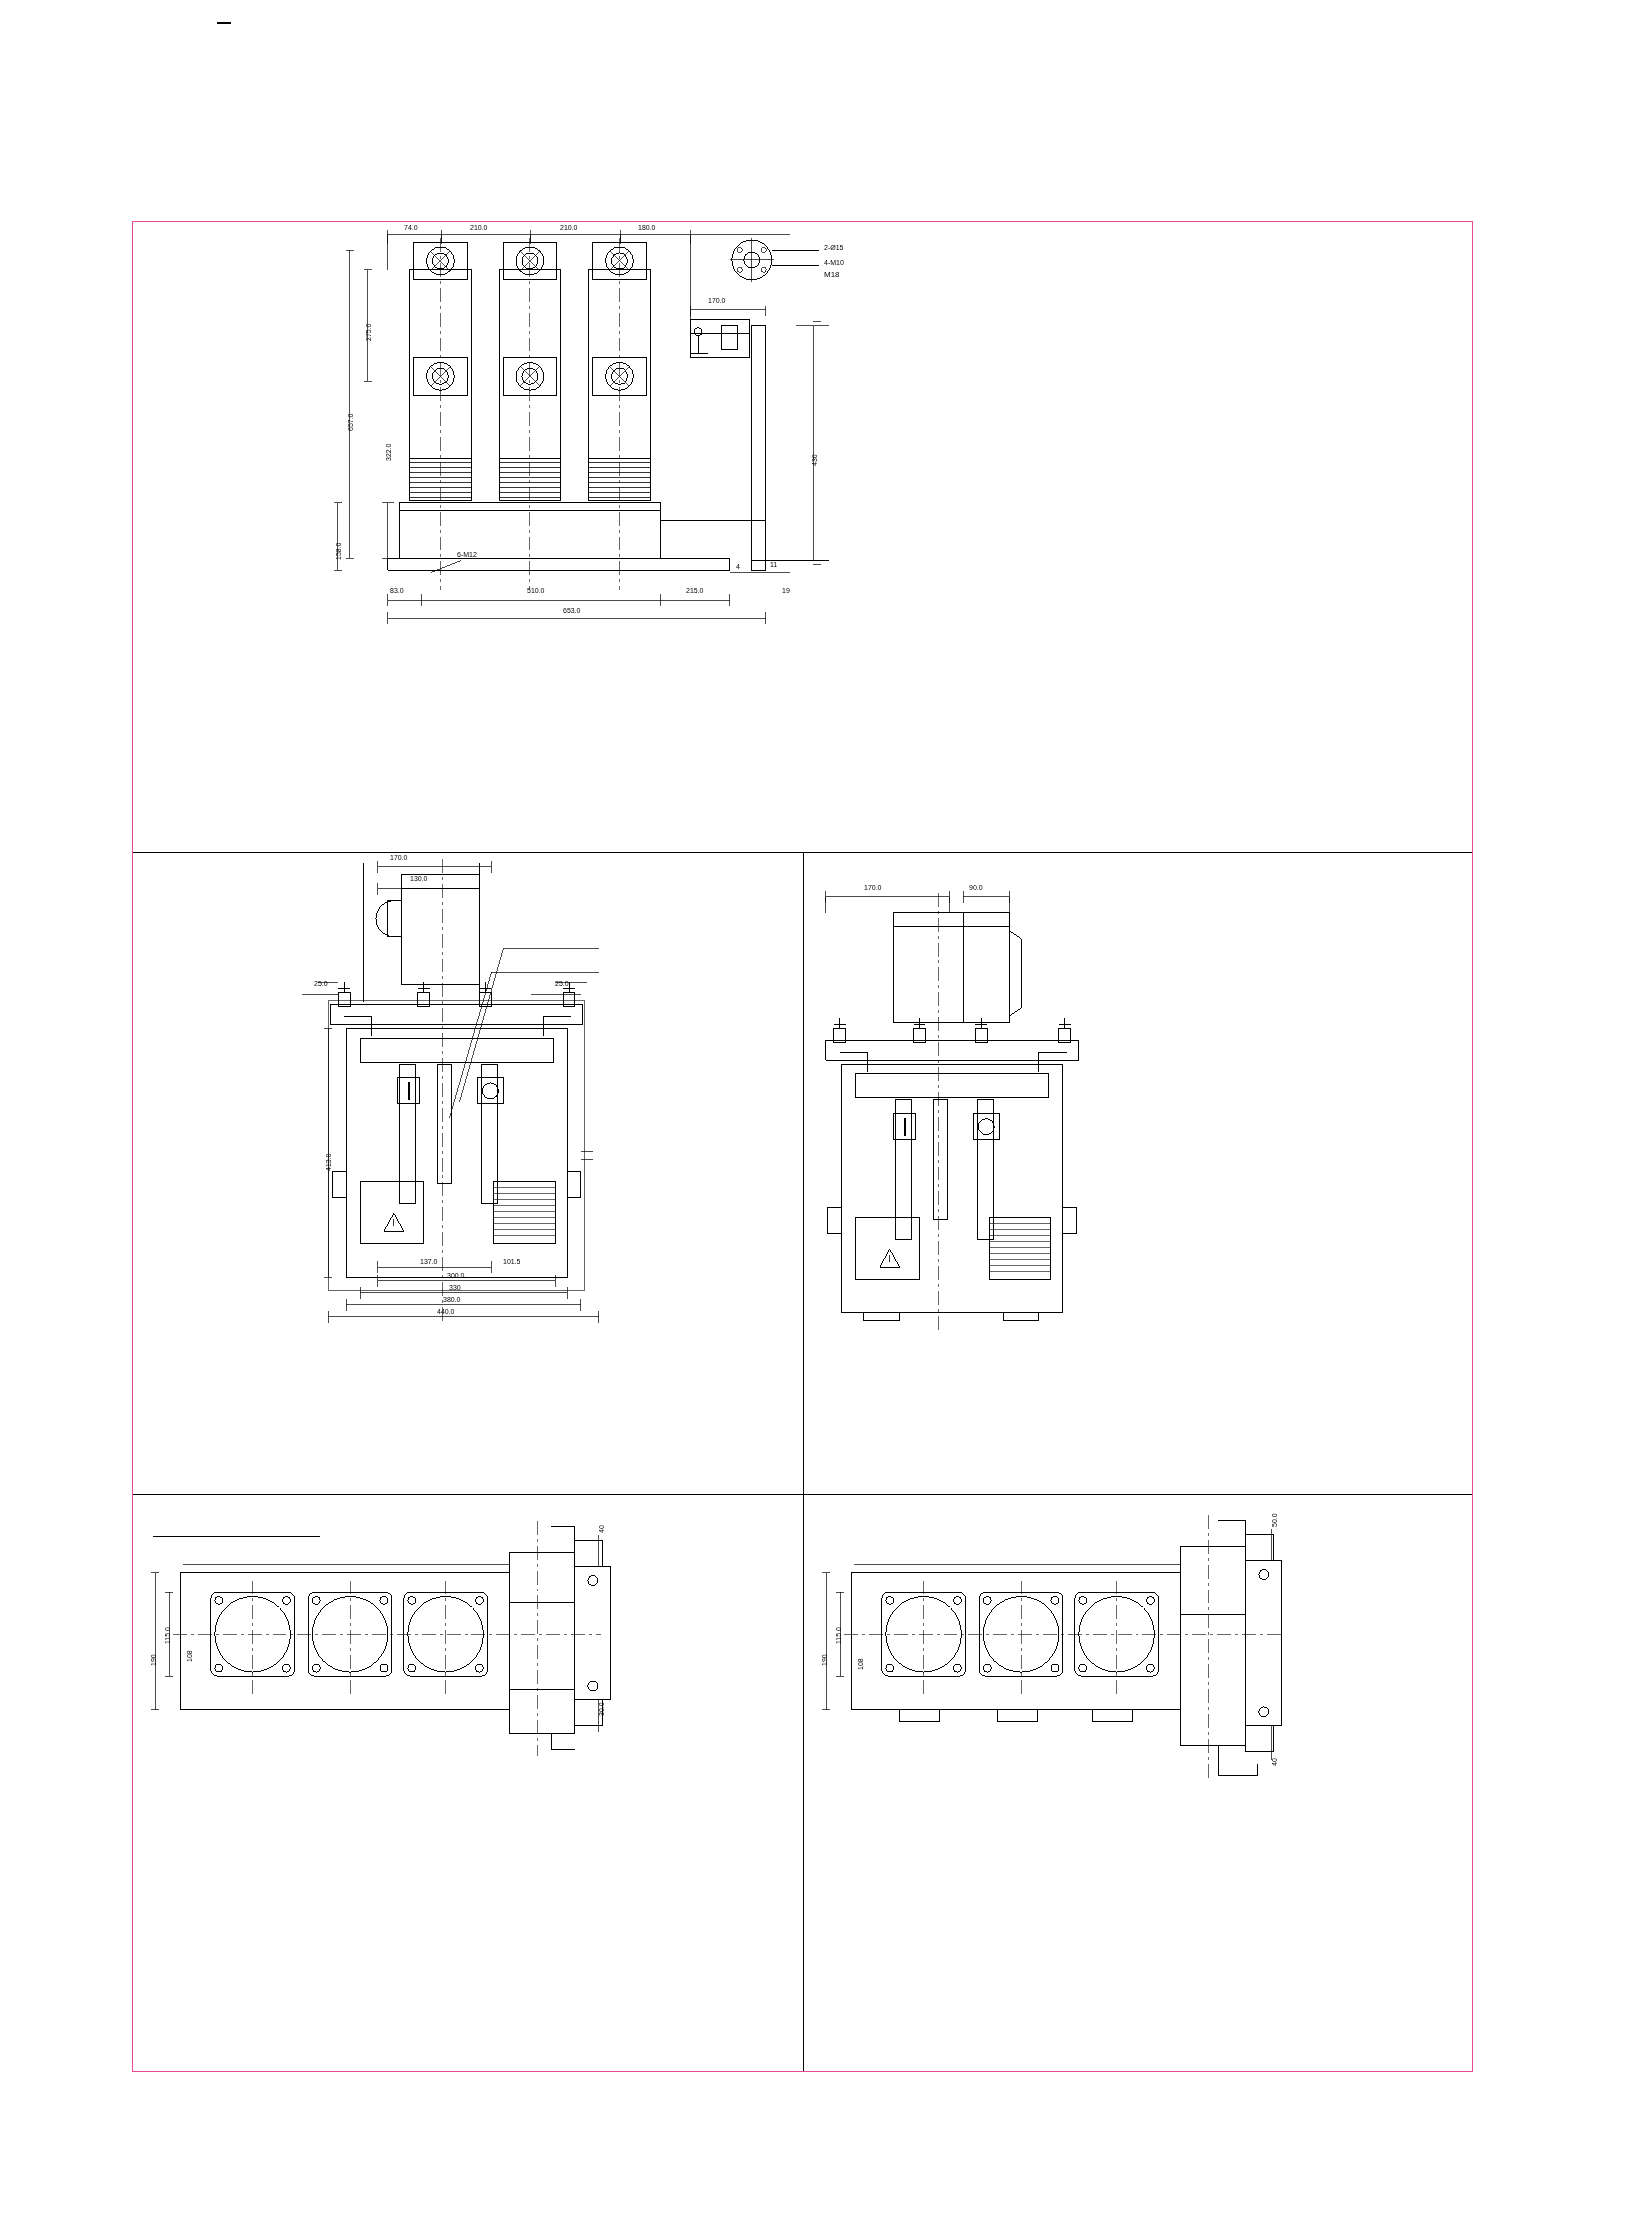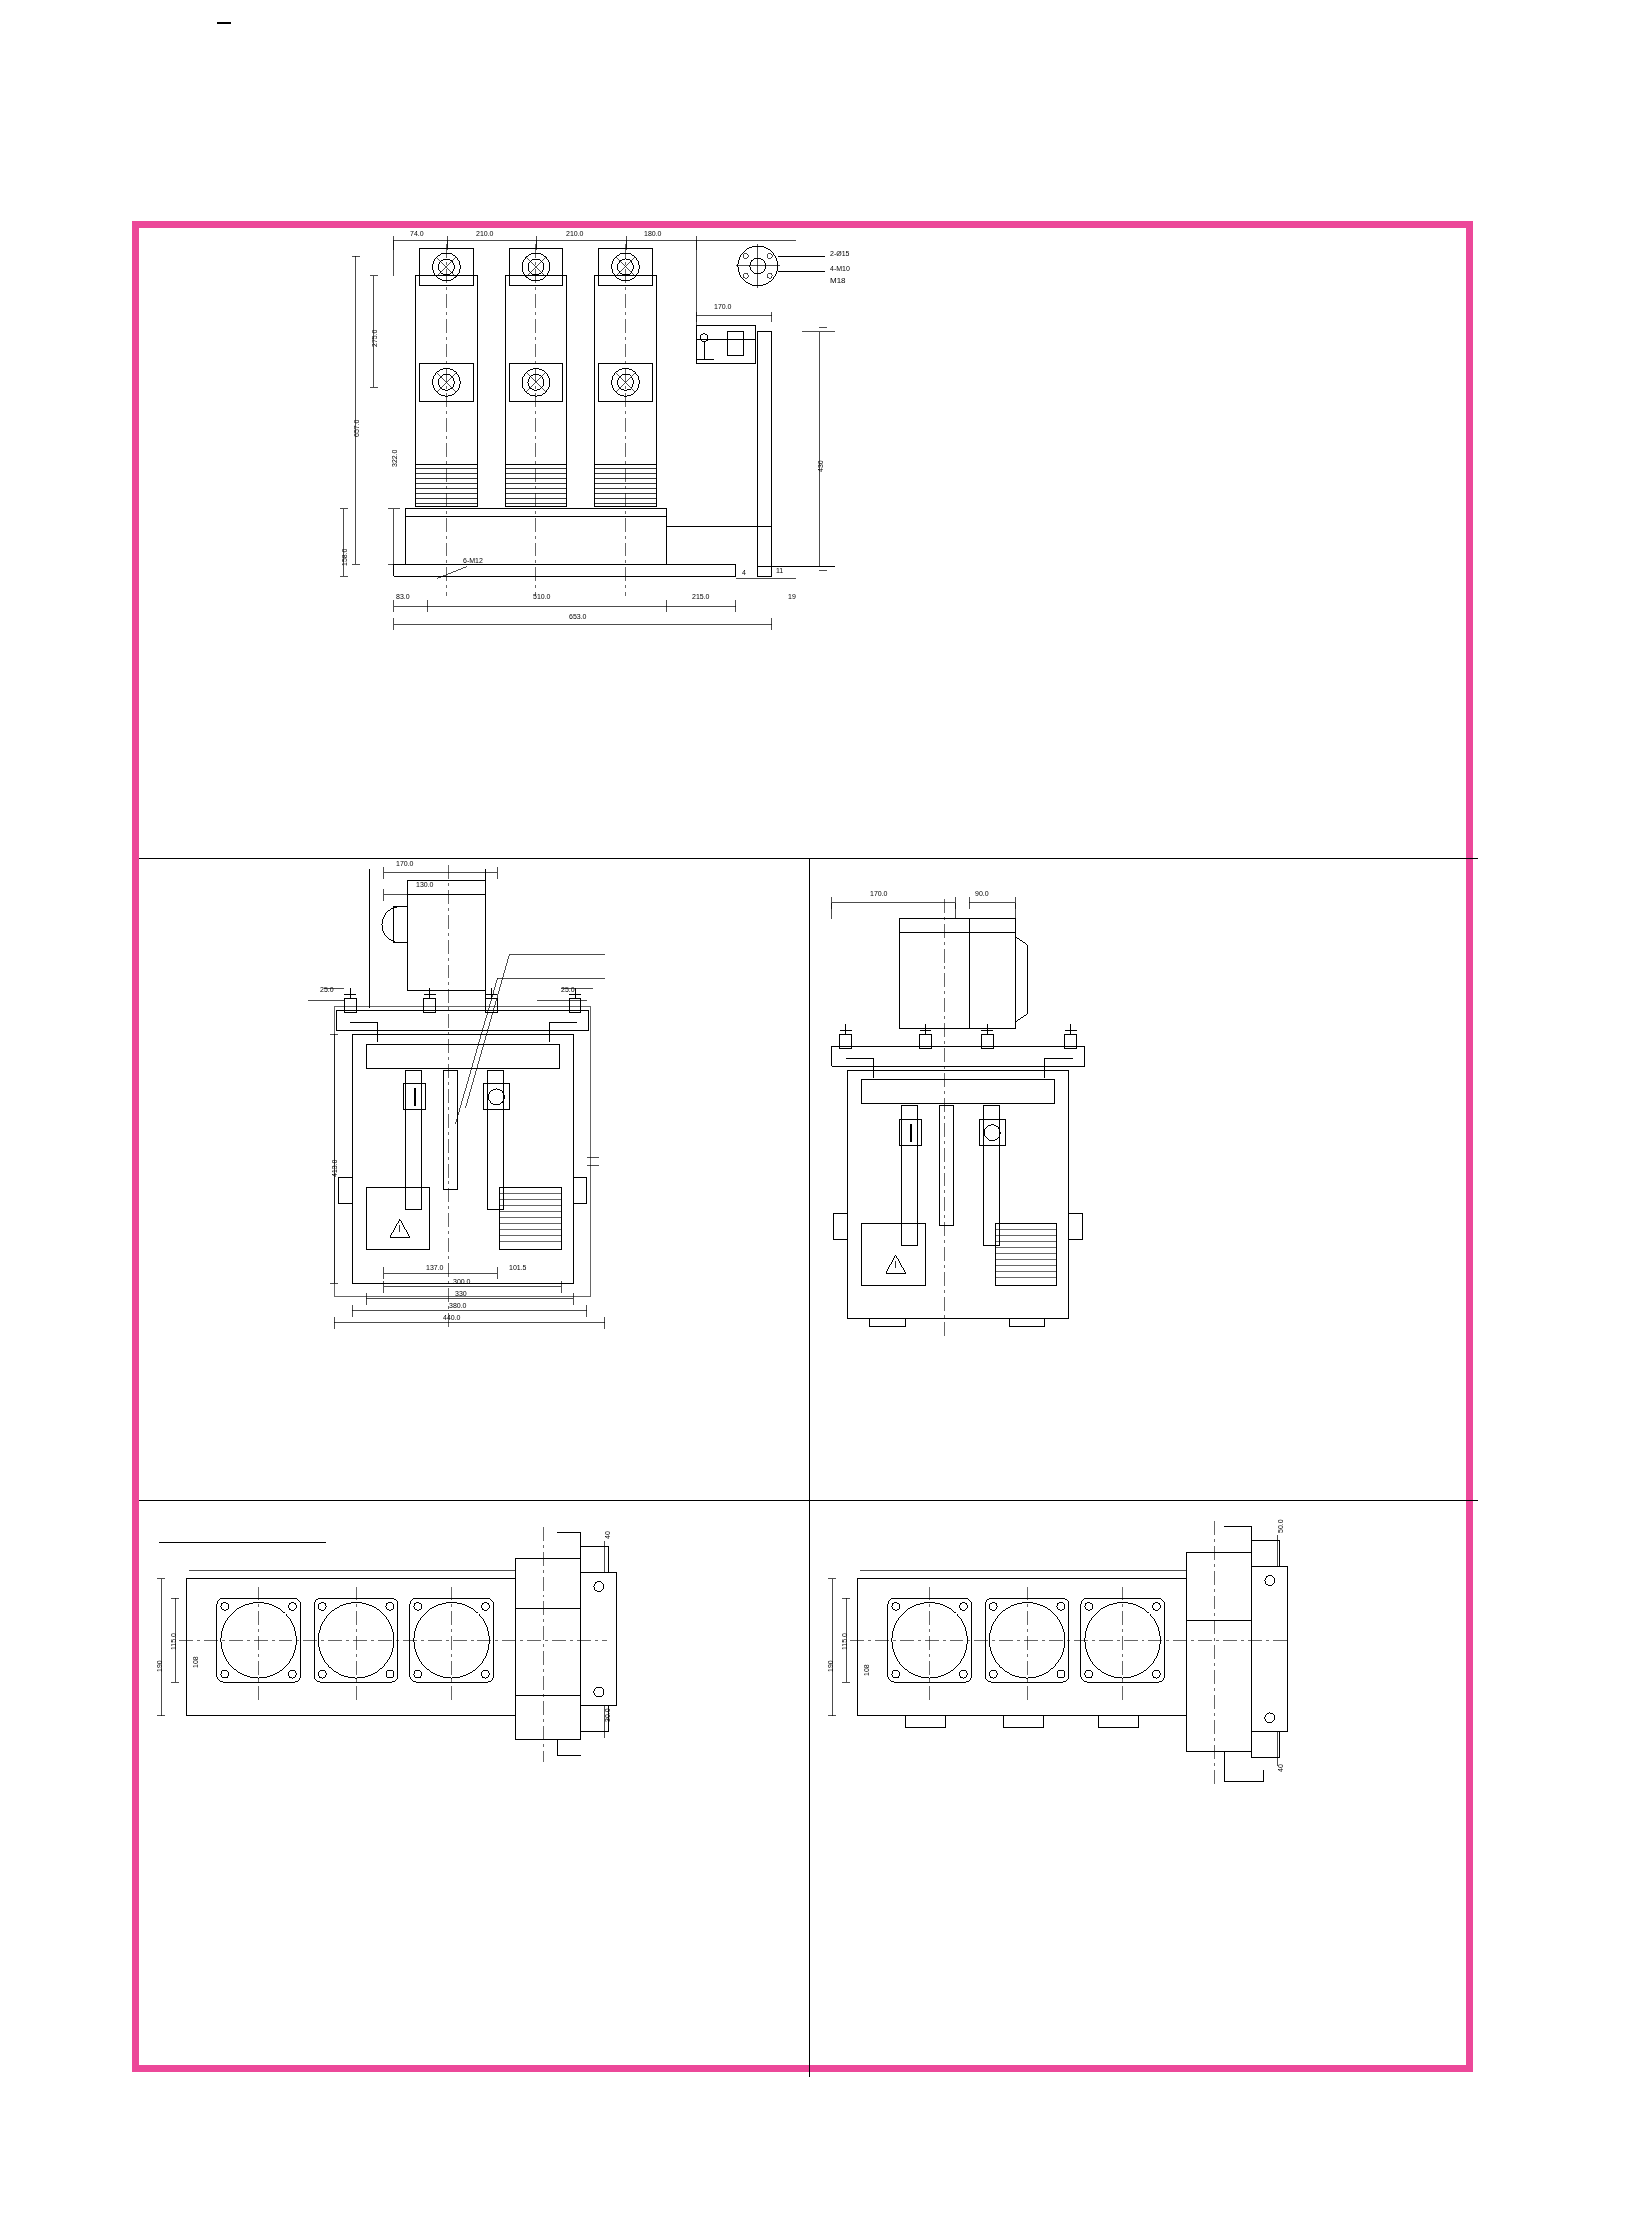--- a/index.html
+++ b/index.html
@@ -3,21 +3,21 @@
 <meta charset="utf-8">
 <style>
   html,body{margin:0;padding:0;background:#ffffff;}
   body{width:1646px;height:2234px;position:relative;font-family:"Liberation Sans",sans-serif;color:#000;}
   .page{position:absolute;left:0;top:0;width:1646px;height:2234px;}
 
   
   .topmark{position:absolute;left:217px;top:22px;width:14px;height:2px;background:#000;}
 
   
-  .frame{position:absolute;left:132px;top:221px;width:1341px;height:1851px;border:7px solid #ec4899;box-sizing:border-box;}
+  .frame{position:absolute;left:132px;top:221px;width:1341px;height:1851px;border:1px solid #ec4899;box-sizing:border-box;}
 
   
   .hline{position:absolute;background:#000;height:1px;}
   .vline{position:absolute;background:#000;width:1px;}
 
   .panel{position:absolute;box-sizing:border-box;}
 
   svg{display:block;}
   .lbl{position:absolute;font-size:9px;line-height:10px;white-space:nowrap;color:#000;}
   .lbl.sm{font-size:8px;}

